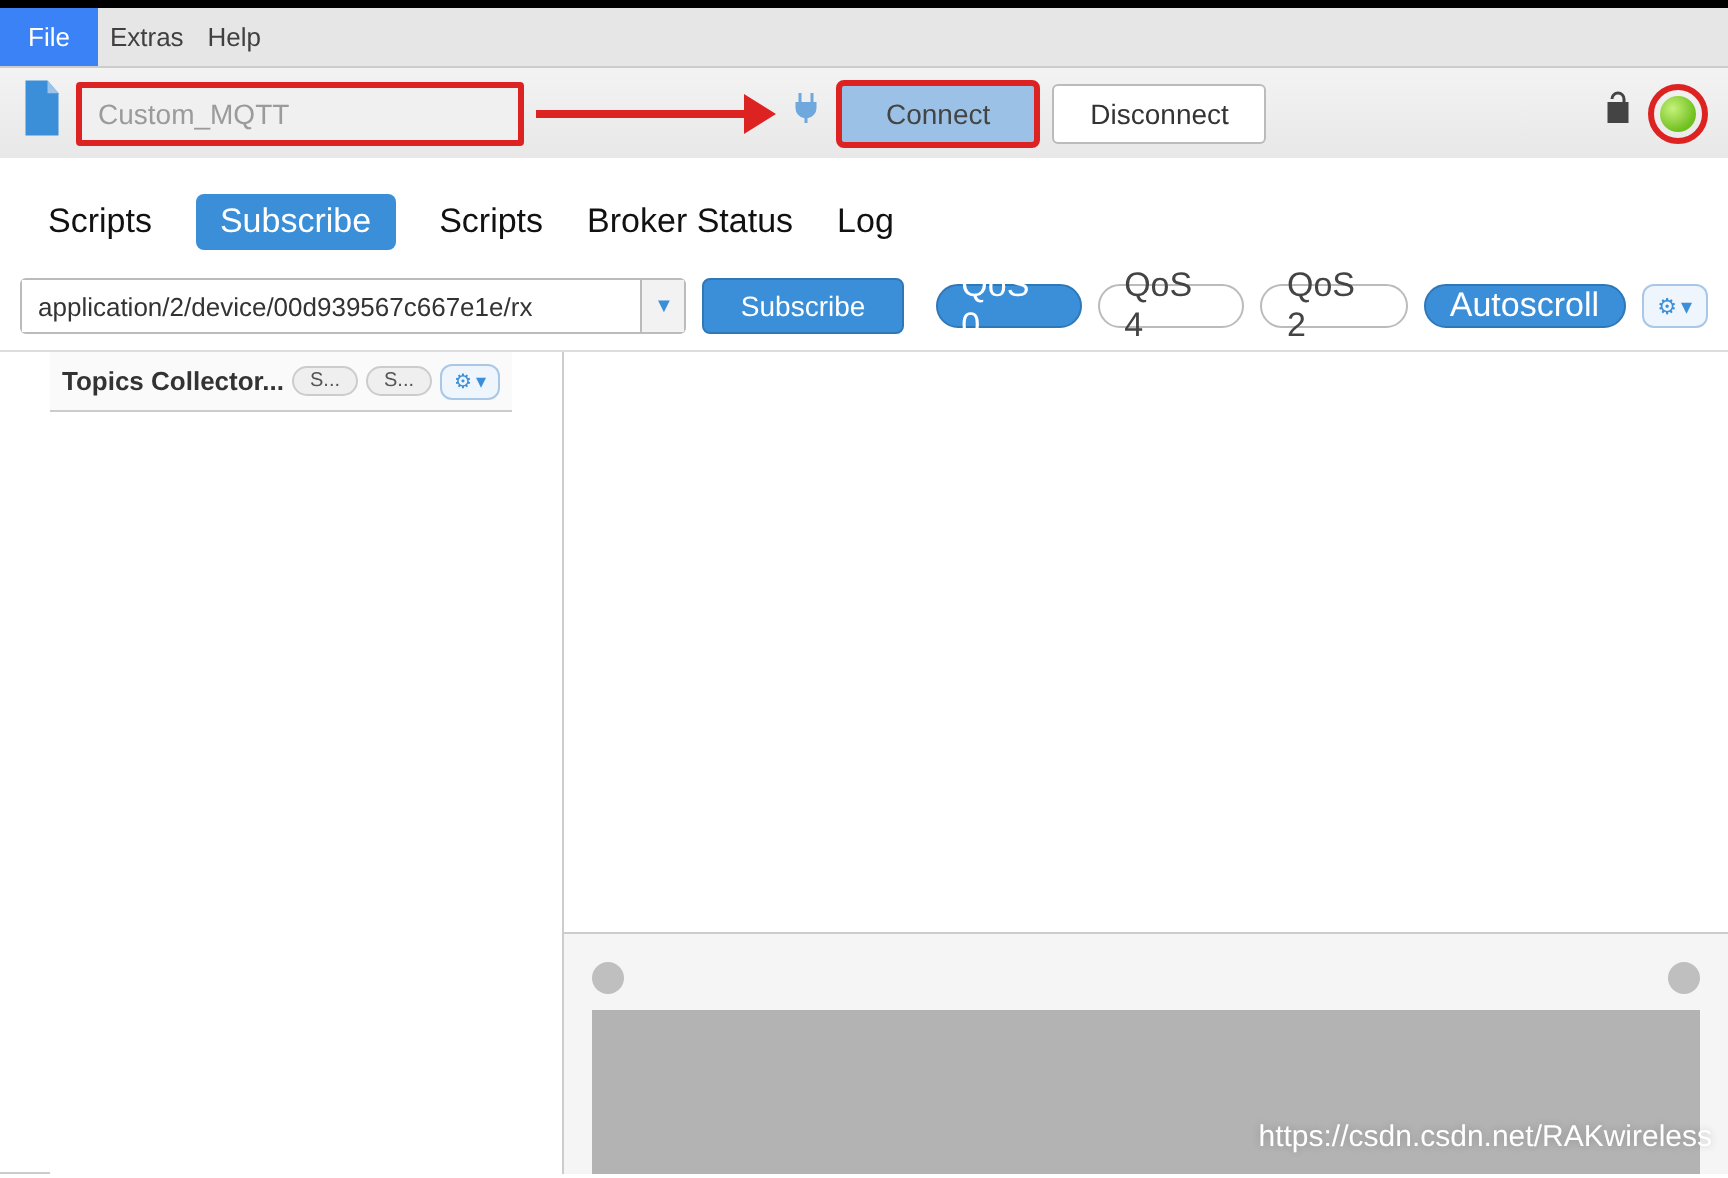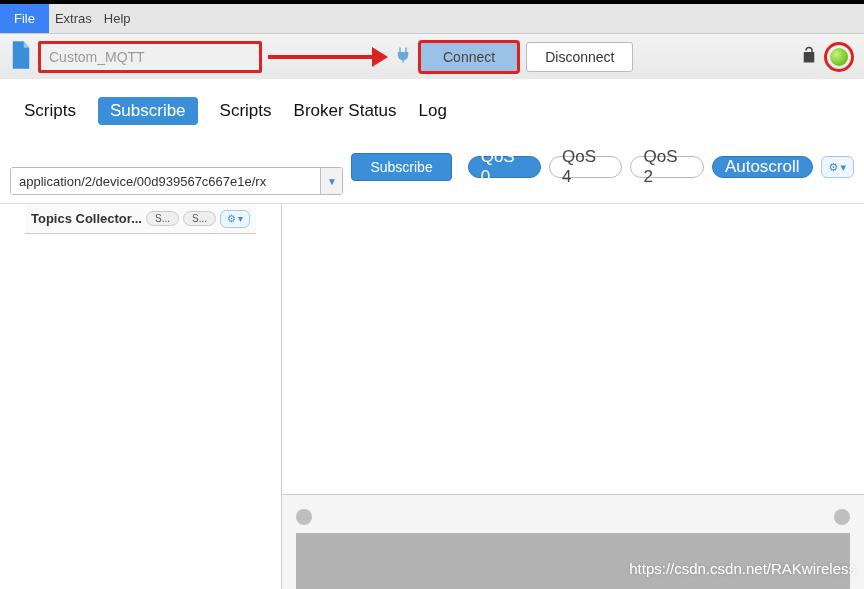--- a/index.html
+++ b/index.html
@@ -22,21 +22,21 @@
   .connbar-right { margin-left:auto; display:flex; align-items:center; gap:6px; }
   .lock-icon svg { width:18px;height:18px;color:#444; }
   .status-wrap { border:3px solid #d22; border-radius:50%; width:30px;height:30px; display:flex;align-items:center;justify-content:center; }
   .status-dot { width:18px;height:18px;border-radius:50%; background:radial-gradient(circle at 35% 35%, #c6f27a, #6fbf1f 70%); }
 
   .tabbar { display:flex; align-items:center; gap:22px; padding: 18px 24px 10px; font-size:17px; color:#111; }
   .tab { cursor:pointer; }
   .tab.active { background:#3b8fd9; color:#fff; padding:4px 12px; border-radius:4px; }
 
   .toolbar { display:flex; align-items:center; padding: 4px 10px 8px; gap:8px; }
-  .topic-combo { display:flex; border:1px solid #bbb; border-radius:3px; height:28px; width:339px; background:#fff;margin-top:28px; }
+  .topic-combo { display:flex; border:1px solid #bbb; border-radius:3px; height:28px; width:339px; background:#fff; }
   .topic-input { border:none; outline:none; flex:1; padding:0 8px; font-size:13px; color:#333; }
   .combo-drop { width:22px; border-left:1px solid #bbb; display:flex;align-items:center;justify-content:center; background:#f2f2f2; color:#3b8fd9; font-size:10px; }
   .subscribe-btn { background:#3b8fd9; color:#fff; border:1px solid #2f78b8; border-radius:4px; height:28px; padding:0 18px; font-size:14px; }
   .toolbar-spacer { flex:1; }
   .pill { border:1px solid #bbb; border-radius:12px; height:22px; font-size:17px; padding:0 12px; display:flex; align-items:center; background:#fff; color:#444; }
   .pill.blue { background:#3b8fd9; color:#fff; border-color:#2f78b8; }
   .gear-pill { background:#eef5fc; border:1px solid #a9c8e8; color:#3b8fd9; border-radius:6px; height:22px; width:34px; display:flex;align-items:center;justify-content:center; font-size:11px; gap:2px;}
 
   .content { display:flex; height:calc(589px - 4px - 30px - 45px - 56px - 42px); border-top:1px solid #ddd;}
   .leftcol { width:282px; border-right:1px solid #ccc; display:flex; }

